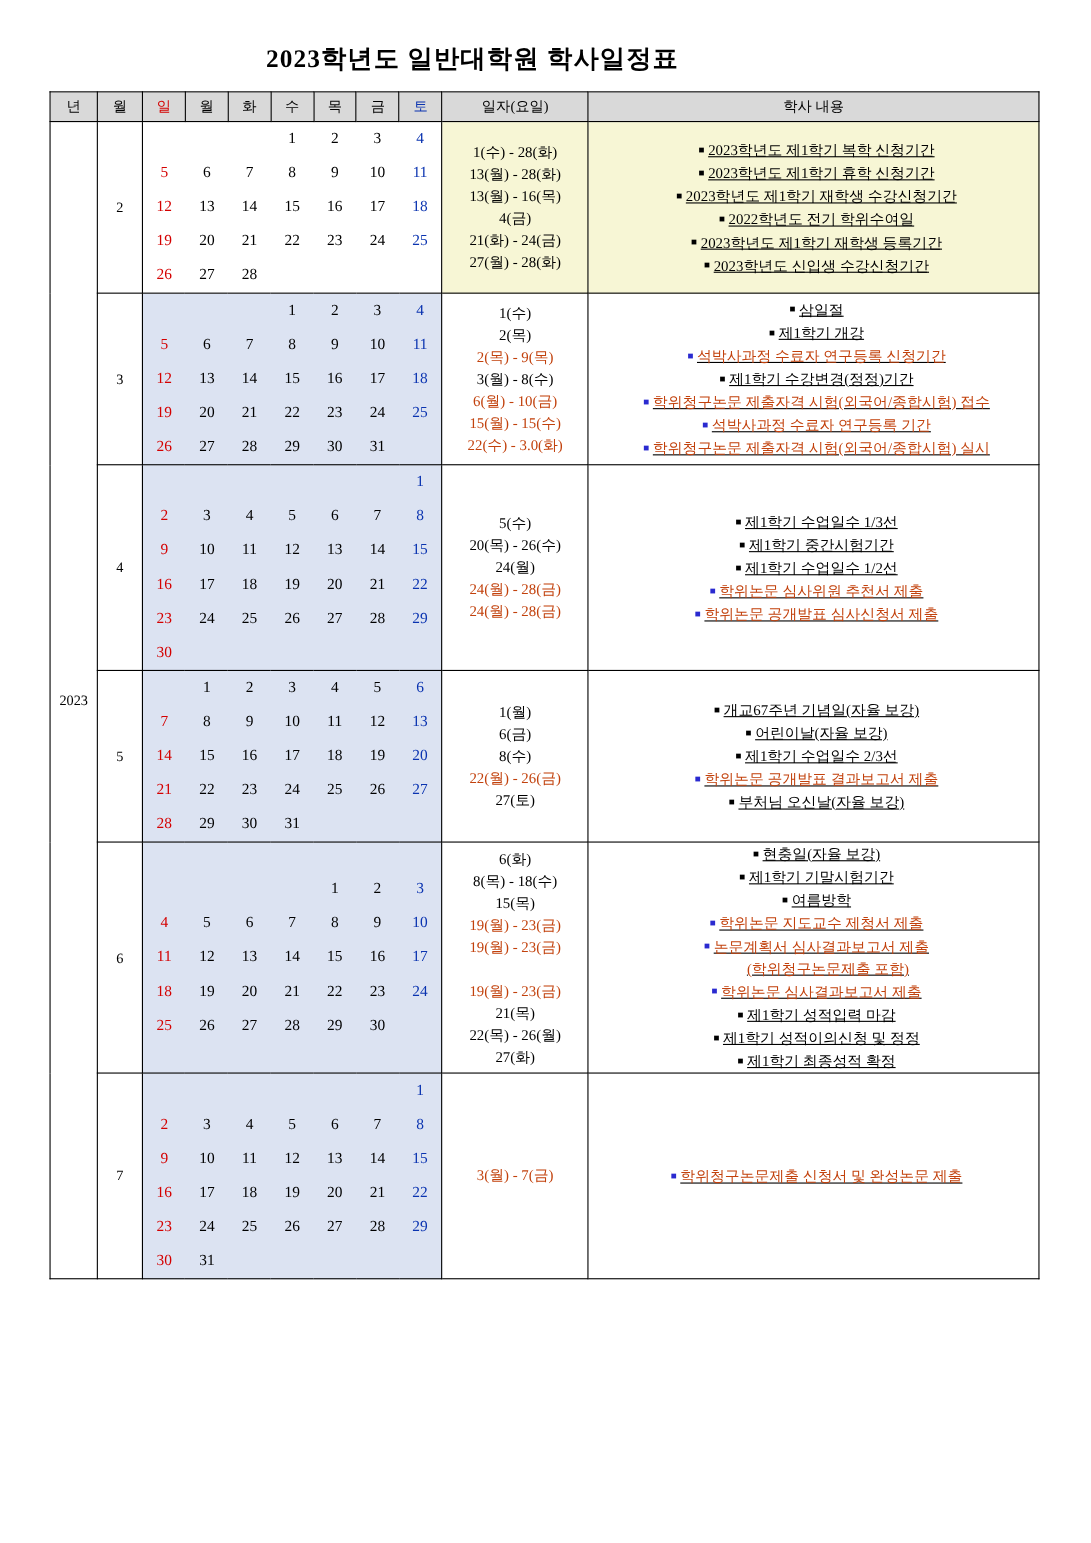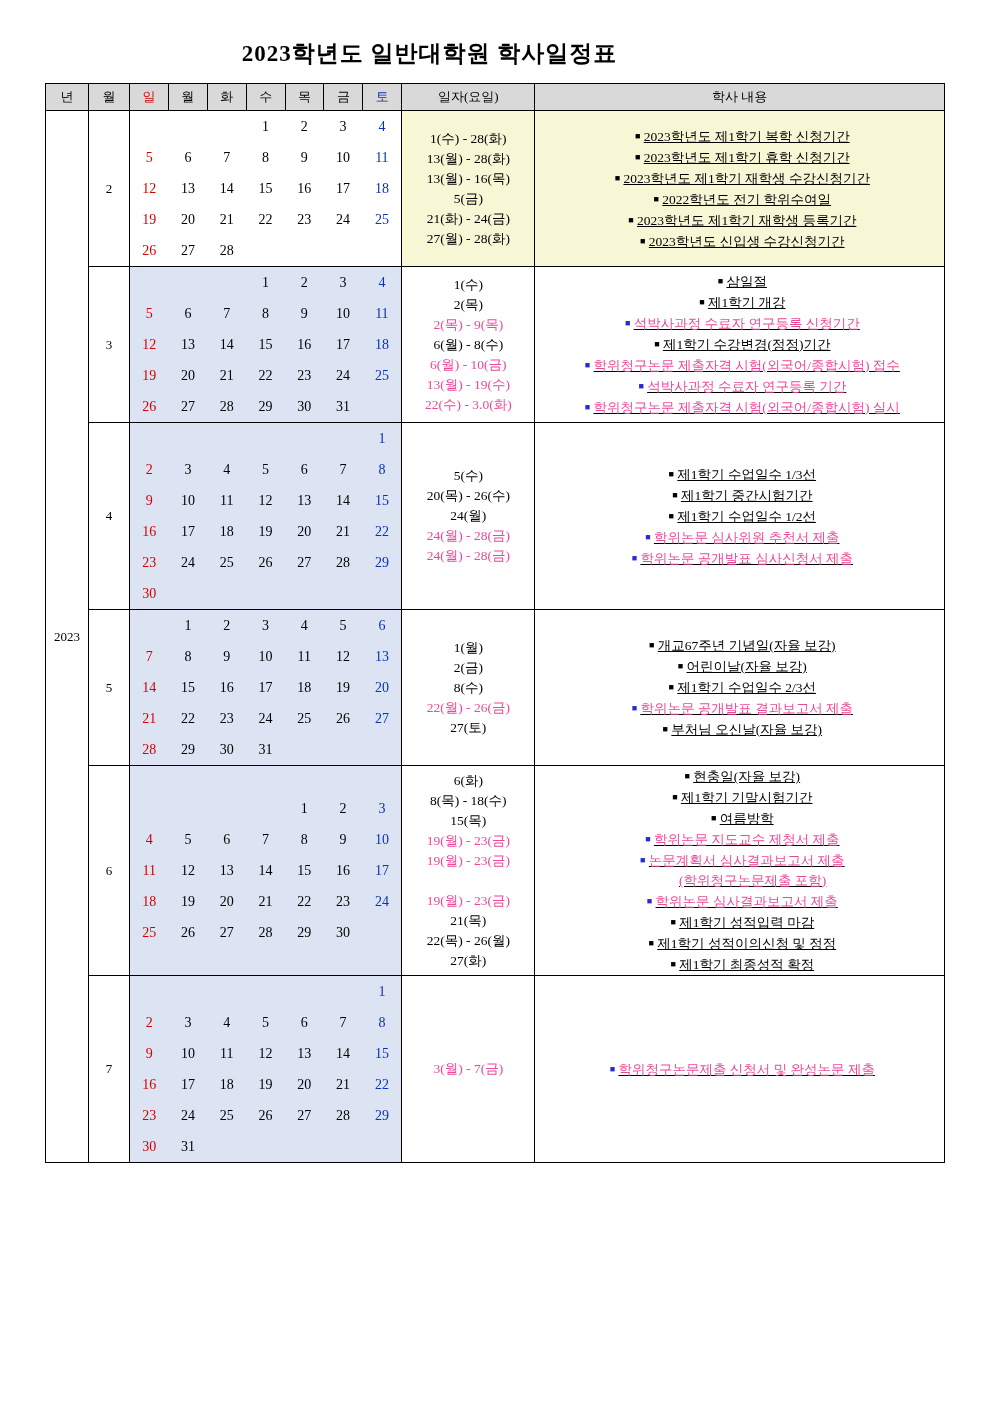--- a/index.html
+++ b/index.html
@@ -99,21 +99,21 @@
     text-decoration: underline;
   }
   .dline, .eline {
     font-size: 13.5px;
     line-height: 20px;
     white-space: nowrap;
   }
   .eline {
     padding-left: 2px;
   }
-  .blue { color: #ec4899; }
+  .blue { color: #c2410c; }
   .black { color: #000000; }
   .bullet {
     display: inline-block;
     width: 12px;
     font-size: 9px;
     vertical-align: 2px;
   }
   .bullet.sq-black::before { content: "\25A0"; color: #000000; }
   .bullet.sq-blue::before  { content: "\25A0"; color: #2a2ad0; }
   .cont {
@@ -212,21 +212,21 @@
                   <td class="d-nor"></td>
                   <td class="d-sat"></td>
                 </tr>
               </tbody>
             </table>
           </td>
           <td class="dates-cell">
             <div class="dline black">1(수) - 28(화)</div>
             <div class="dline black">13(월) - 28(화)</div>
             <div class="dline black">13(월) - 16(목)</div>
-            <div class="dline black">5(금)</div>
+            <div class="dline black">4(금)</div>
             <div class="dline black">21(화) - 24(금)</div>
             <div class="dline black">27(월) - 28(화)</div>
           </td>
           <td class="desc-cell">
             <div class="eline black"><span class="bullet sq-black"></span>2023학년도 제1학기 복학 신청기간</div>
             <div class="eline black"><span class="bullet sq-black"></span>2023학년도 제1학기 휴학 신청기간</div>
             <div class="eline black"><span class="bullet sq-black"></span>2023학년도 제1학기 재학생 수강신청기간</div>
             <div class="eline black"><span class="bullet sq-black"></span>2022학년도 전기 학위수여일</div>
             <div class="eline black"><span class="bullet sq-black"></span>2023학년도 제1학기 재학생 등록기간</div>
             <div class="eline black"><span class="bullet sq-black"></span>2023학년도 신입생 수강신청기간</div>
@@ -282,23 +282,23 @@
                   <td class="d-nor">31</td>
                   <td class="d-sat"></td>
                 </tr>
               </tbody>
             </table>
           </td>
           <td class="dates-cell">
             <div class="dline black">1(수)</div>
             <div class="dline black">2(목)</div>
             <div class="dline blue">2(목) - 9(목)</div>
-            <div class="dline black">6(월) - 8(수)</div>
+            <div class="dline black">3(월) - 8(수)</div>
             <div class="dline blue">6(월) - 10(금)</div>
-            <div class="dline blue">13(월) - 19(수)</div>
+            <div class="dline blue">15(월) - 15(수)</div>
             <div class="dline blue">22(수) - 3.0(화)</div>
           </td>
           <td class="desc-cell">
             <div class="eline black"><span class="bullet sq-black"></span>삼일절</div>
             <div class="eline black"><span class="bullet sq-black"></span>제1학기 개강</div>
             <div class="eline blue"><span class="bullet sq-blue"></span>석박사과정 수료자 연구등록 신청기간</div>
             <div class="eline black"><span class="bullet sq-black"></span>제1학기 수강변경(정정)기간</div>
             <div class="eline blue"><span class="bullet sq-blue"></span>학위청구논문 제출자격 시험(외국어/종합시험) 접수</div>
             <div class="eline blue"><span class="bullet sq-blue"></span>석박사과정 수료자 연구등록 기간</div>
             <div class="eline blue"><span class="bullet sq-blue"></span>학위청구논문 제출자격 시험(외국어/종합시험) 실시</div>
@@ -429,21 +429,21 @@
                   <td class="d-nor">31</td>
                   <td class="d-nor"></td>
                   <td class="d-nor"></td>
                   <td class="d-sat"></td>
                 </tr>
               </tbody>
             </table>
           </td>
           <td class="dates-cell">
             <div class="dline black">1(월)</div>
-            <div class="dline black">2(금)</div>
+            <div class="dline black">6(금)</div>
             <div class="dline black">8(수)</div>
             <div class="dline blue">22(월) - 26(금)</div>
             <div class="dline black">27(토)</div>
           </td>
           <td class="desc-cell">
             <div class="eline black"><span class="bullet sq-black"></span>개교67주년 기념일(자율 보강)</div>
             <div class="eline black"><span class="bullet sq-black"></span>어린이날(자율 보강)</div>
             <div class="eline black"><span class="bullet sq-black"></span>제1학기 수업일수 2/3선</div>
             <div class="eline blue"><span class="bullet sq-blue"></span>학위논문 공개발표 결과보고서 제출</div>
             <div class="eline black"><span class="bullet sq-black"></span>부처님 오신날(자율 보강)</div>

